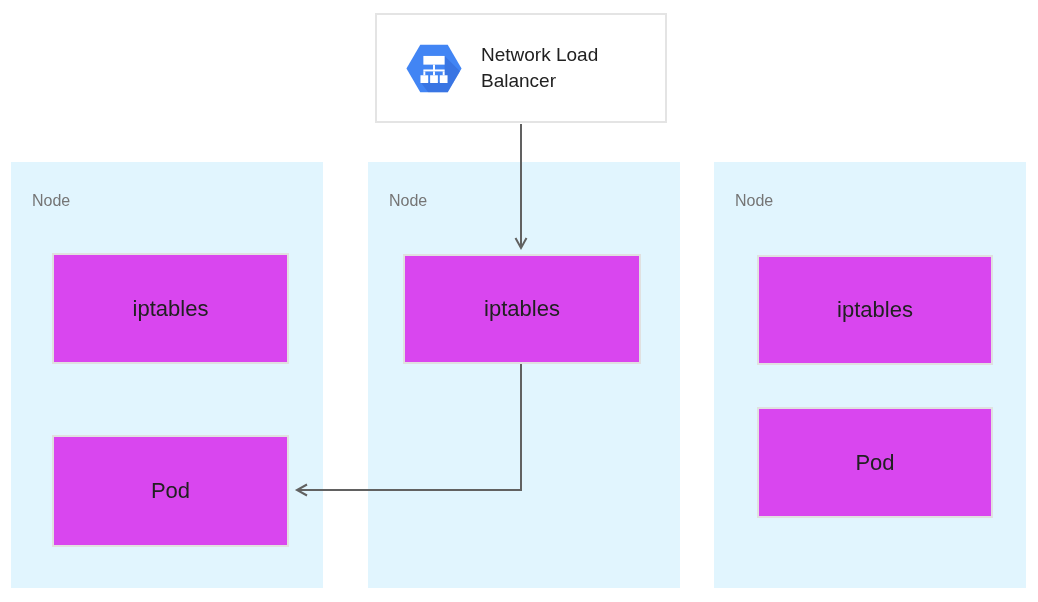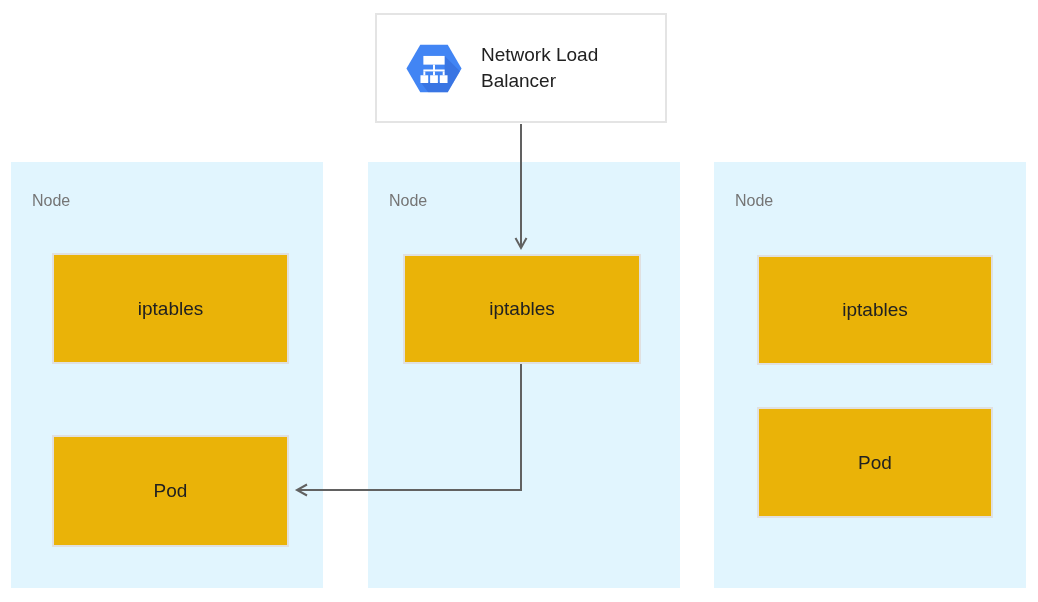--- a/index.html
+++ b/index.html
@@ -40,24 +40,24 @@
   .node-panel.middle { left: 368px; }
   .node-panel.right  { left: 714px; }
 
   .node-label {
     position: absolute; left: 21px; top: 30px;
     font-size: 16px; color: #757575;
   }
 
   .inner-box {
     position: absolute;
-    background: #eab308;
+    background: #d946ef;
     border: 2px solid #e0e0e0;
     display: flex; align-items: center; justify-content: center;
-    font-size: 19px; color: #212121;
+    font-size: 22px; color: #212121;
   }
   
   .node-panel.left .iptables { left: 41px; top: 91px;  width: 237px; height: 111px; }
   .node-panel.left .pod      { left: 41px; top: 273px; width: 237px; height: 112px; }
   
   .node-panel.middle .iptables { left: 35px; top: 92px; width: 238px; height: 110px; }
   
   .node-panel.right .iptables { left: 43px; top: 93px;  width: 236px; height: 110px; }
   .node-panel.right .pod      { left: 43px; top: 245px; width: 236px; height: 111px; }
 

